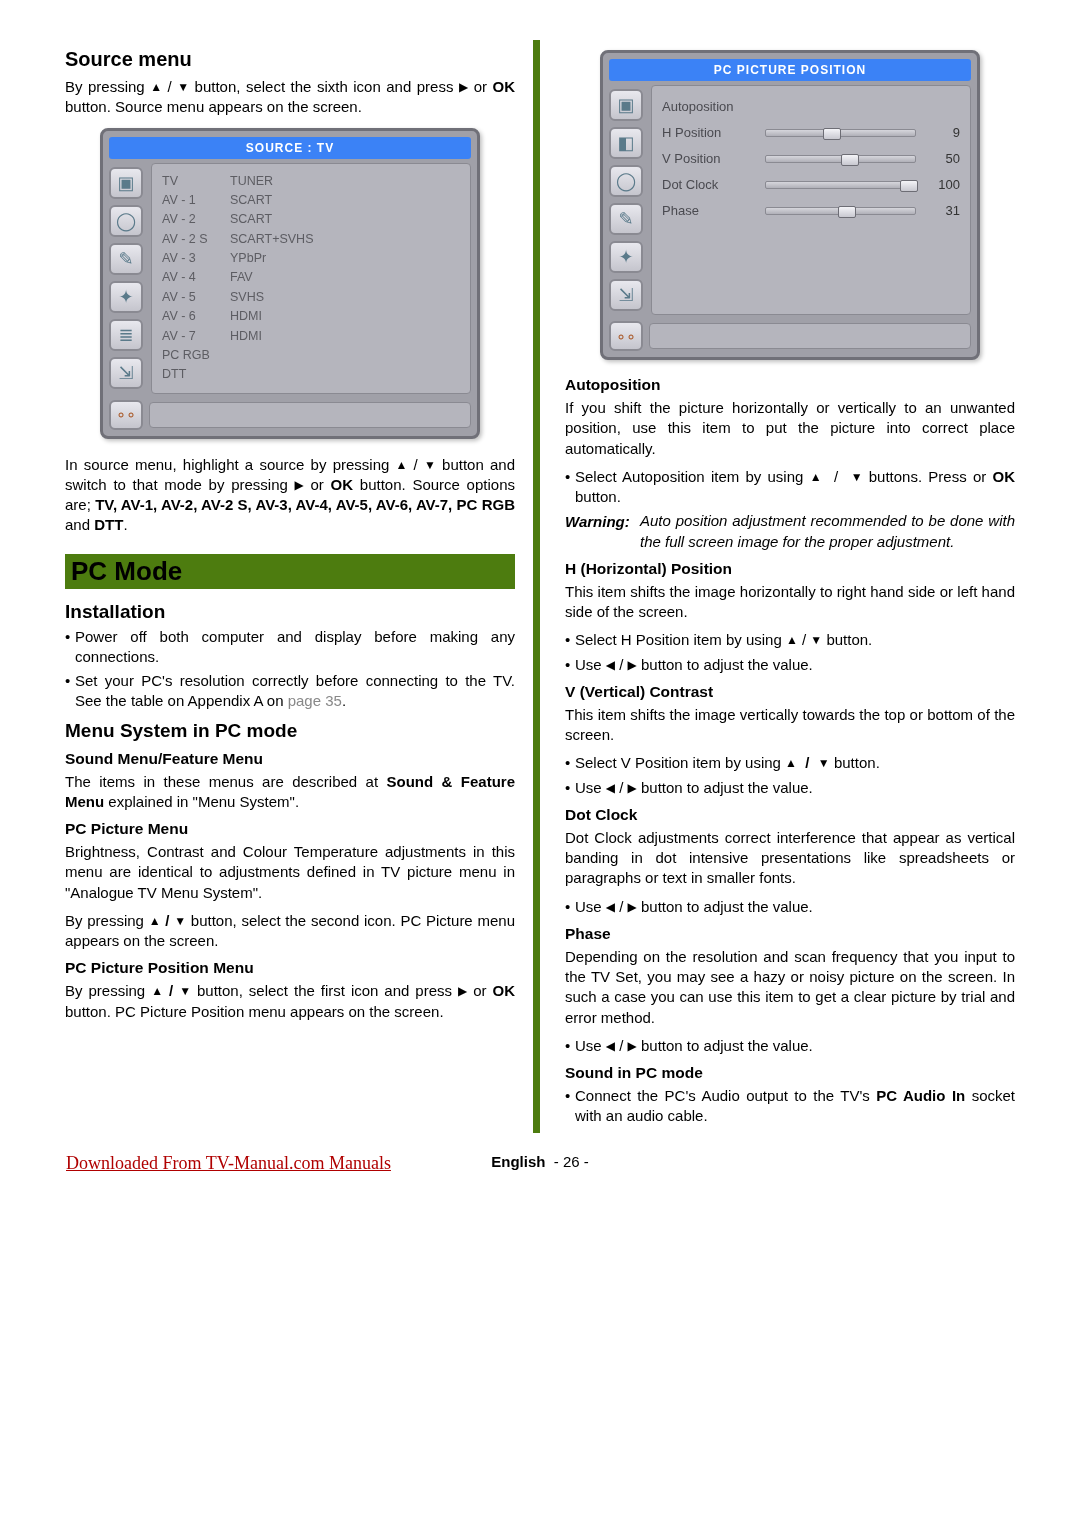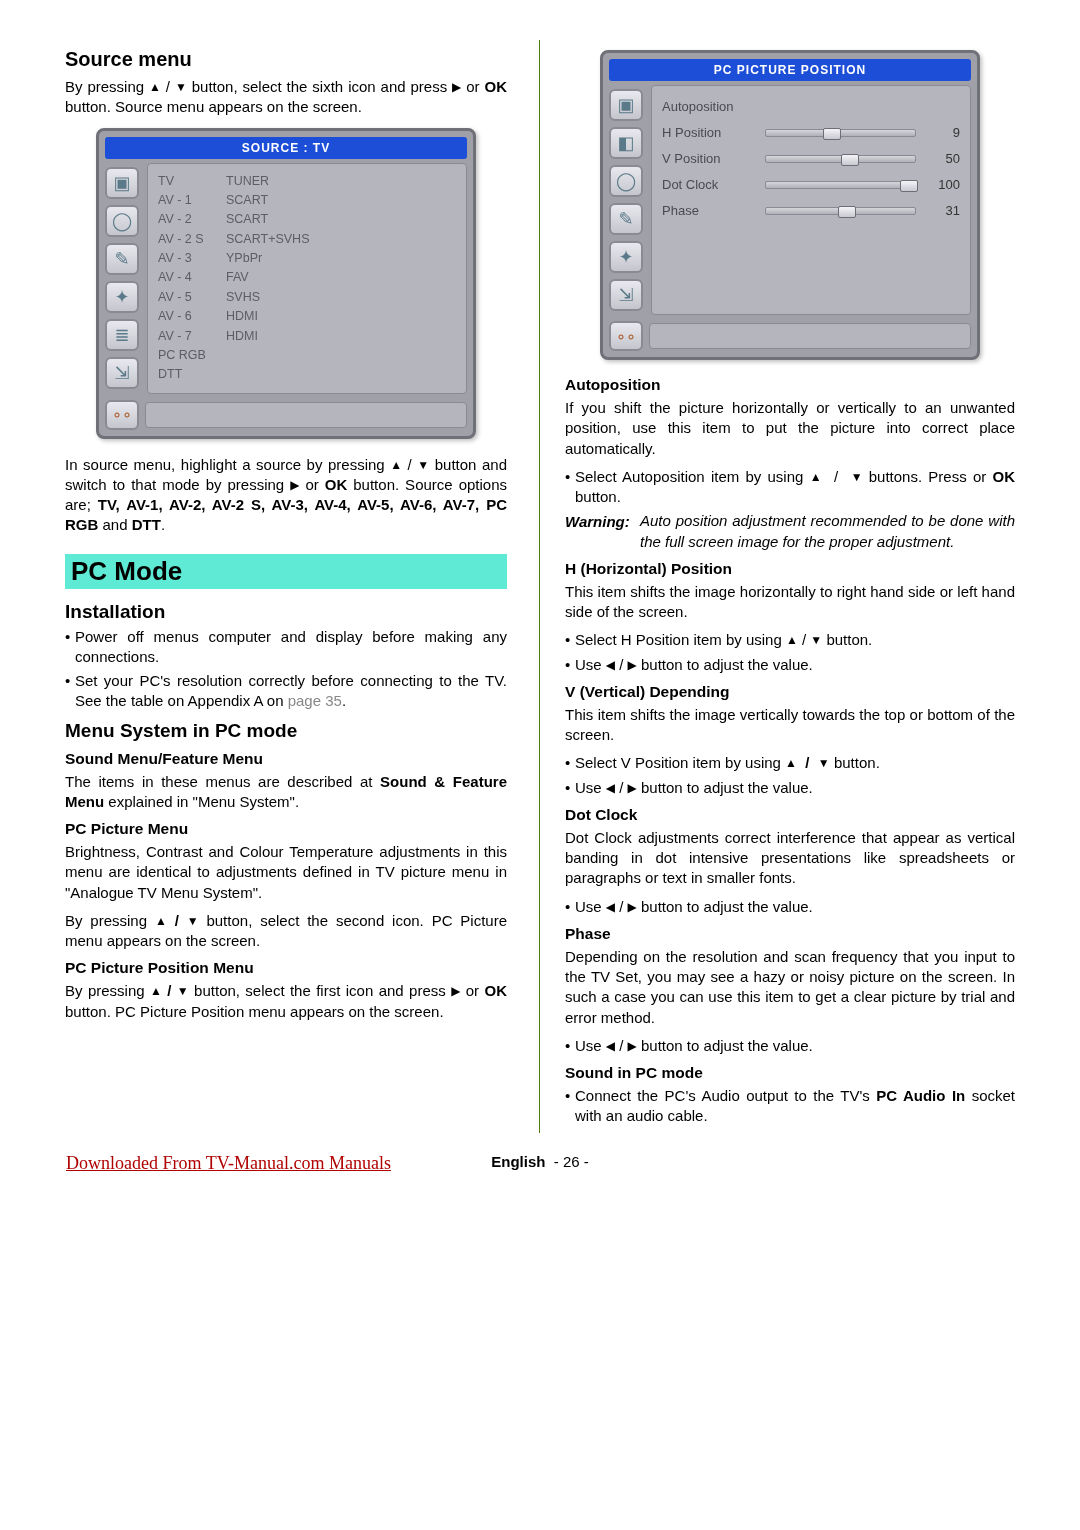--- a/index.html
+++ b/index.html
@@ -13,24 +13,24 @@
   }
   .page {
     display: flex;
     gap: 0;
     position: relative;
   }
   .col {
     width: 50%;
     padding: 0 15px;
   }
-  .col-left { border-right: 1px solid #4d7c0f; padding-right: 32px; }
+  .col-left { border-right: 7px solid #4d7c0f; padding-right: 18px; }
   .col-right { padding-left: 25px; }
   h2 { font-size: 20px; font-weight: bold; margin: 8px 0 6px 0; font-family: Arial, sans-serif; }
-  h1.section { font-size: 26px; font-weight: bold; background: #5eead4; padding: 2px 6px; margin: 10px 0 4px 0; display: inline-block; width: 100%; }
+  h1.section { font-size: 26px; font-weight: bold; background: #4d7c0f; padding: 2px 6px; margin: 10px 0 4px 0; display: inline-block; width: 100%; }
   h3 { font-size: 19px; font-weight: bold; margin: 8px 0 4px 0; }
   h4 { font-size: 15.5px; font-weight: bold; margin: 8px 0 4px 0; }
   p { margin: 4px 0 8px 0; line-height: 1.35; text-align: justify; }
   ul.bullets { list-style: none; margin: 2px 0 6px 0; }
   ul.bullets li { position: relative; padding-left: 10px; margin: 4px 0; line-height: 1.35; text-align: justify; }
   ul.bullets li::before { content: "•"; position: absolute; left: 0; }
   .tri { font-size: 12px; display: inline-block; vertical-align: 1px; }
   .bold { font-weight: bold; }
   .grey { color: #888; }
   .red { color: #b00000; text-decoration: underline; }
@@ -43,21 +43,21 @@
     width: 380px;
   }
   .osd {
     border: 3px solid #707078;
     border-radius: 8px;
     background: #a0a0a8;
     padding: 6px;
     box-shadow: 2px 2px 4px rgba(0,0,0,.25);
   }
   .osd-title {
-    background: #1d4ed8;
+    background: #3b82f6;
     color: #fff;
     text-align: center;
     font-weight: bold;
     font-size: 12px;
     letter-spacing: 1px;
     padding: 4px 0;
     border-radius: 3px;
   }
   .osd-body {
     display: flex;
@@ -210,21 +210,21 @@
       <span class="bold">OK</span>
       <span> button. Source options are; </span>
       <span class="bold">TV, AV-1, AV-2, AV-2 S, AV-3, AV-4, AV-5, AV-6, AV-7, PC RGB</span>
       <span> and </span>
       <span class="bold">DTT</span>.
     </p>
 
     <h1 class="section">PC Mode</h1>
     <h3>Installation</h3>
     <ul class="bullets">
-      <li>Power off menus computer and display before making any connections.</li>
+      <li>Power off both computer and display before making any connections.</li>
       <li>
         <span>Set your PC's resolution correctly before connecting to the TV.  See the table on Appendix A on </span><span class="grey">page 35</span><span>.</span>
       </li>
     </ul>
 
     <h3>Menu System in PC mode</h3>
     <h4>Sound Menu/Feature Menu</h4>
     <p>
       <span>The items in these menus are described at </span>
       <span class="bold">Sound &amp; Feature Menu</span>
@@ -335,21 +335,21 @@
         <span> button.</span>
       </li>
       <li>
         <span>Use </span>
         <span class="tri">◀</span> /
         <span class="tri">▶</span>
         <span> button to adjust the value.</span>
       </li>
     </ul>
 
-    <h4>V (Vertical) Depending</h4>
+    <h4>V (Vertical) Contrast</h4>
     <p>This item shifts the image vertically towards the top or bottom of the screen.</p>
     <ul class="bullets">
       <li>
         <span>Select V Position item by using </span>
         <span class="tri">▲</span> &nbsp;<span class="bold">/</span>&nbsp;
         <span class="tri">▼</span>
         <span> button.</span>
       </li>
       <li>
         <span>Use </span>

